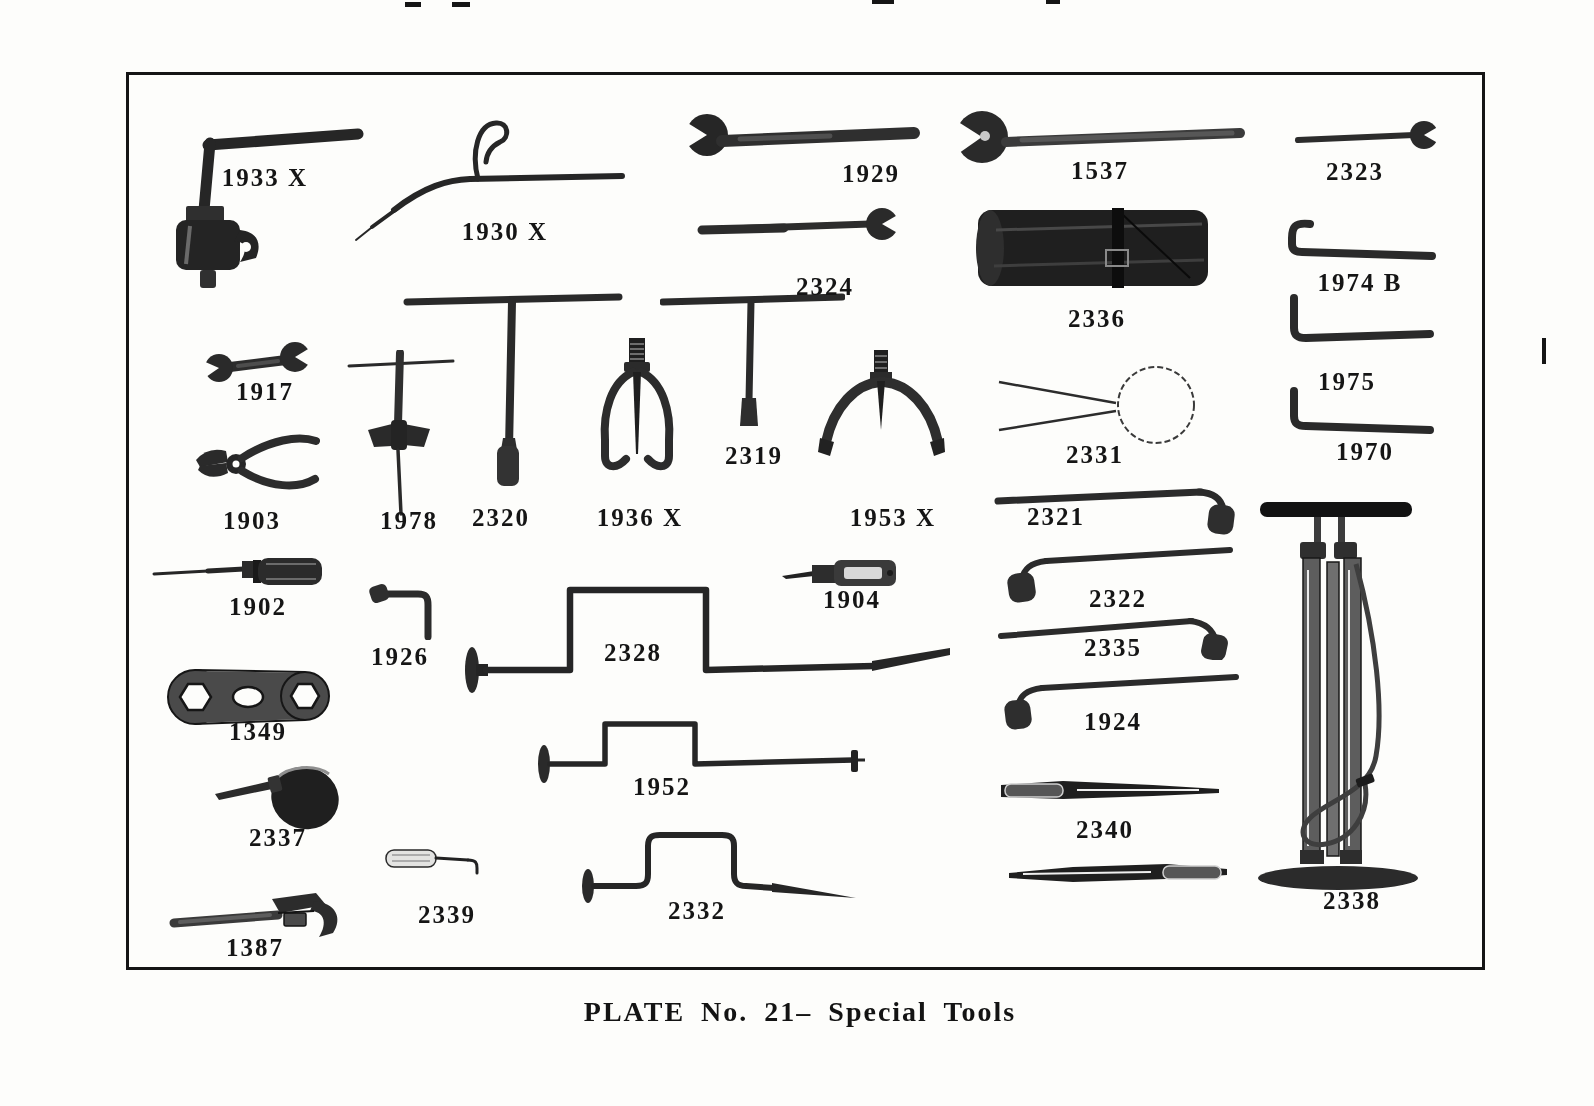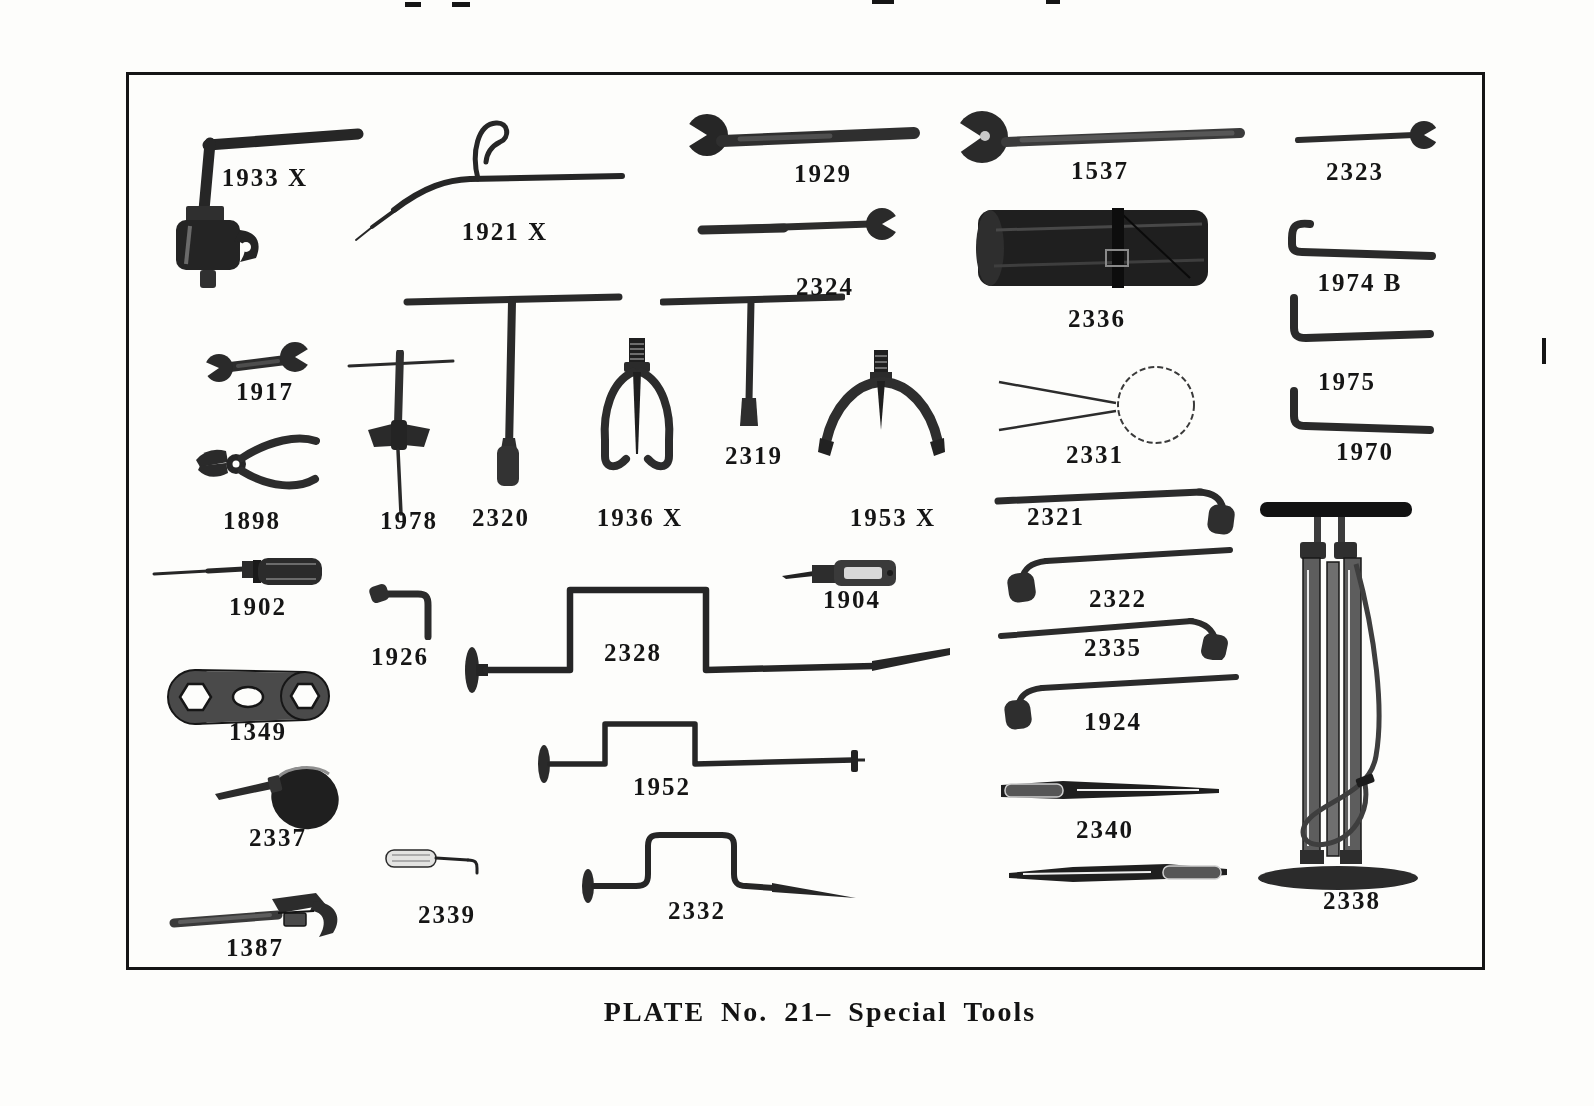--- a/index.html
+++ b/index.html
@@ -4,21 +4,21 @@
 <style>
   html,body{margin:0;padding:0;background:#fdfdfb;}
   #page{position:relative;width:1594px;height:1106px;background:#fdfdfb;overflow:hidden;
         font-family:"Liberation Serif", serif;color:#161616;}
   #frame{position:absolute;left:126px;top:72px;width:1353px;height:892px;
          border:3px solid #151515;}
   .fig{position:absolute;}
   .lbl{position:absolute;transform:translate(-50%,-50%);font-weight:bold;font-size:25px;
        letter-spacing:2px;white-space:nowrap;color:#151515;}
   #caption{position:absolute;left:800px;top:1012px;transform:translate(-50%,-50%);
-       font-weight:bold;font-size:28px;letter-spacing:2px;word-spacing:7px;color:#131313;white-space:nowrap;margin-left:20px;}
+       font-weight:bold;font-size:28px;letter-spacing:2px;word-spacing:7px;color:#131313;white-space:nowrap;}
   .artifact{position:absolute;background:#151515;}
 </style>
 </head>
 <body>
 
 <div id="page">
   <div id="frame"></div>
 
   <div class="artifact" style="left:405px;top:2px;width:16px;height:5px"></div>
   <div class="artifact" style="left:452px;top:2px;width:18px;height:5px"></div>
@@ -282,31 +282,31 @@
     <rect x="94" y="60" width="17" height="298" fill="#5d5d5d" stroke="#191919" stroke-width="1.5"></rect>
     <path d="M58,72 L58,348 M99,72 L99,348" stroke="#ebebeb" stroke-width="2"></path>
     <path d="M106,66 C126,140 134,212 126,258 C120,294 78,302 60,320 C46,334 54,350 76,346 C102,341 120,316 115,286" stroke="#3e3e3e" stroke-width="5" fill="none"></path>
     <rect x="106" y="278" width="18" height="9" rx="2" fill="#1c1c1c" transform="rotate(-20 115 282)"></rect>
     <rect x="50" y="352" width="24" height="14" fill="#2d2d2d"></rect>
     <rect x="90" y="352" width="22" height="14" fill="#2d2d2d"></rect>
     <ellipse cx="88" cy="380" rx="80" ry="12" fill="#2b2b2b"></ellipse>
   </svg>
 
   <div class="lbl" style="left:265px;top:178px">1933 X</div>
-  <div class="lbl" style="left:505px;top:232px">1921 X</div>
-  <div class="lbl" style="left:823px;top:174px">1929</div>
+  <div class="lbl" style="left:505px;top:232px">1930 X</div>
+  <div class="lbl" style="left:871px;top:174px">1929</div>
   <div class="lbl" style="left:1100px;top:171px">1537</div>
   <div class="lbl" style="left:1355px;top:172px">2323</div>
   <div class="lbl" style="left:825px;top:287px">2324</div>
   <div class="lbl" style="left:1097px;top:319px">2336</div>
   <div class="lbl" style="left:1360px;top:283px">1974 B</div>
   <div class="lbl" style="left:265px;top:392px">1917</div>
   <div class="lbl" style="left:1347px;top:382px">1975</div>
   <div class="lbl" style="left:1365px;top:452px">1970</div>
-  <div class="lbl" style="left:252px;top:521px">1898</div>
+  <div class="lbl" style="left:252px;top:521px">1903</div>
   <div class="lbl" style="left:409px;top:521px">1978</div>
   <div class="lbl" style="left:501px;top:518px">2320</div>
   <div class="lbl" style="left:640px;top:518px">1936 X</div>
   <div class="lbl" style="left:754px;top:456px">2319</div>
   <div class="lbl" style="left:893px;top:518px">1953 X</div>
   <div class="lbl" style="left:1095px;top:455px">2331</div>
   <div class="lbl" style="left:1056px;top:517px">2321</div>
   <div class="lbl" style="left:258px;top:607px">1902</div>
   <div class="lbl" style="left:852px;top:600px">1904</div>
   <div class="lbl" style="left:1118px;top:599px">2322</div>

